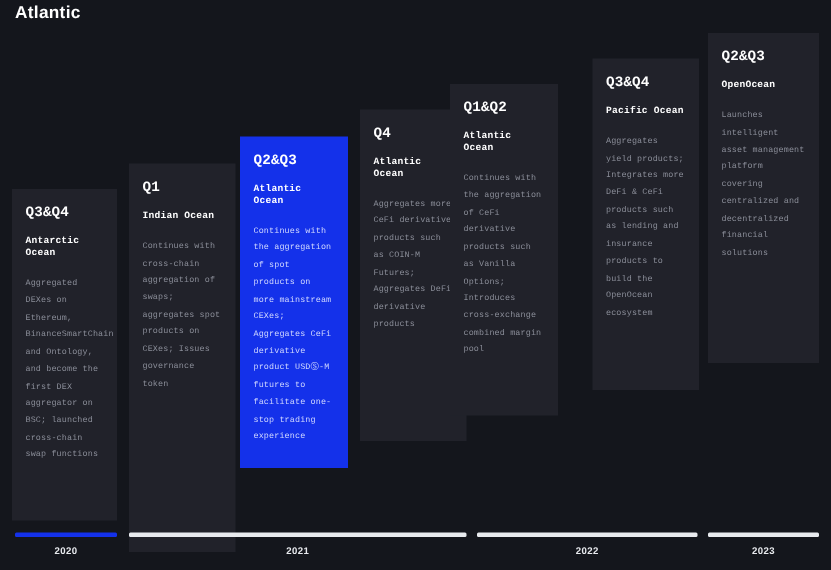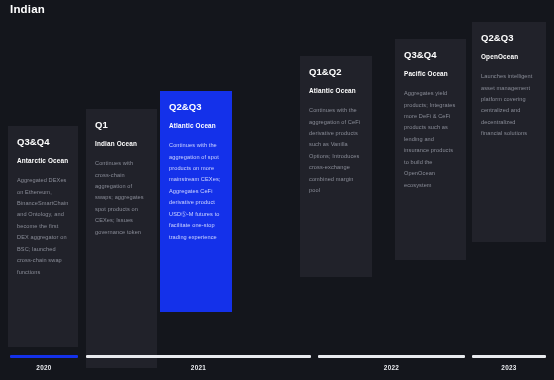--- a/index.html
+++ b/index.html
@@ -33,20 +33,21 @@
     top: 0;
     width: 554px;
     height: 355px;
   }
 
   .roadmap-card {
     position: absolute;
     background: #21222a;
     padding: 11px 9px 10px 9px;
     overflow: hidden;
+    font-family: Liberation Mono, monospace;
   }
 
   .roadmap-card.is-highlighted {
     background: #1431ea;
   }
 
   .card-quarter {
     font-size: 9.5px;
     font-weight: bold;
     color: #ffffff;
@@ -104,37 +105,42 @@
     text-align: center;
     font-size: 6.4px;
     font-weight: bold;
     color: #e8eaee;
     letter-spacing: 0.3px;
   }
 </style>
 </head>
 <body>
 
-<div id="page-title">Indian</div>
+<div id="page-title">Atlantic</div>
 
 <div id="roadmap-cards">
     <div class="roadmap-card" style="left: 8px; top: 126px; width: 70px; height: 221px;">
       <div class="card-quarter">Q3&amp;Q4</div>
       <div class="card-ocean">Antarctic Ocean</div>
       <div class="card-body">Aggregated DEXes on Ethereum, BinanceSmartChain and Ontology, and become the first DEX aggregator on BSC; launched cross-chain swap functions</div>
     </div>
     <div class="roadmap-card" style="left: 86px; top: 109px; width: 71px; height: 259px;">
       <div class="card-quarter">Q1</div>
       <div class="card-ocean">Indian Ocean</div>
       <div class="card-body">Continues with cross-chain aggregation of swaps; aggregates spot products on CEXes; Issues governance token</div>
     </div>
     <div class="roadmap-card is-highlighted" style="left: 160px; top: 91px; width: 72px; height: 221px;">
       <div class="card-quarter">Q2&amp;Q3</div>
       <div class="card-ocean">Atlantic Ocean</div>
       <div class="card-body">Continues with the aggregation of spot products on more mainstream CEXes; Aggregates CeFi derivative product USDⓈ-M futures to facilitate one-stop trading experience</div>
+    </div>
+    <div class="roadmap-card" style="left: 240px; top: 73px; width: 71px; height: 221px;">
+      <div class="card-quarter">Q4</div>
+      <div class="card-ocean">Atlantic Ocean</div>
+      <div class="card-body">Aggregates more CeFi derivative products such as COIN-M Futures; Aggregates DeFi derivative products</div>
     </div>
     <div class="roadmap-card" style="left: 300px; top: 56px; width: 72px; height: 221px;">
       <div class="card-quarter">Q1&amp;Q2</div>
       <div class="card-ocean">Atlantic Ocean</div>
       <div class="card-body">Continues with the aggregation of CeFi derivative products such as Vanilla Options; Introduces cross-exchange combined margin pool</div>
     </div>
     <div class="roadmap-card" style="left: 395px; top: 39px; width: 71px; height: 221px;">
       <div class="card-quarter">Q3&amp;Q4</div>
       <div class="card-ocean">Pacific Ocean</div>
       <div class="card-body">Aggregates yield products; Integrates more DeFi &amp; CeFi products such as lending and insurance products to build the OpenOcean ecosystem</div>

